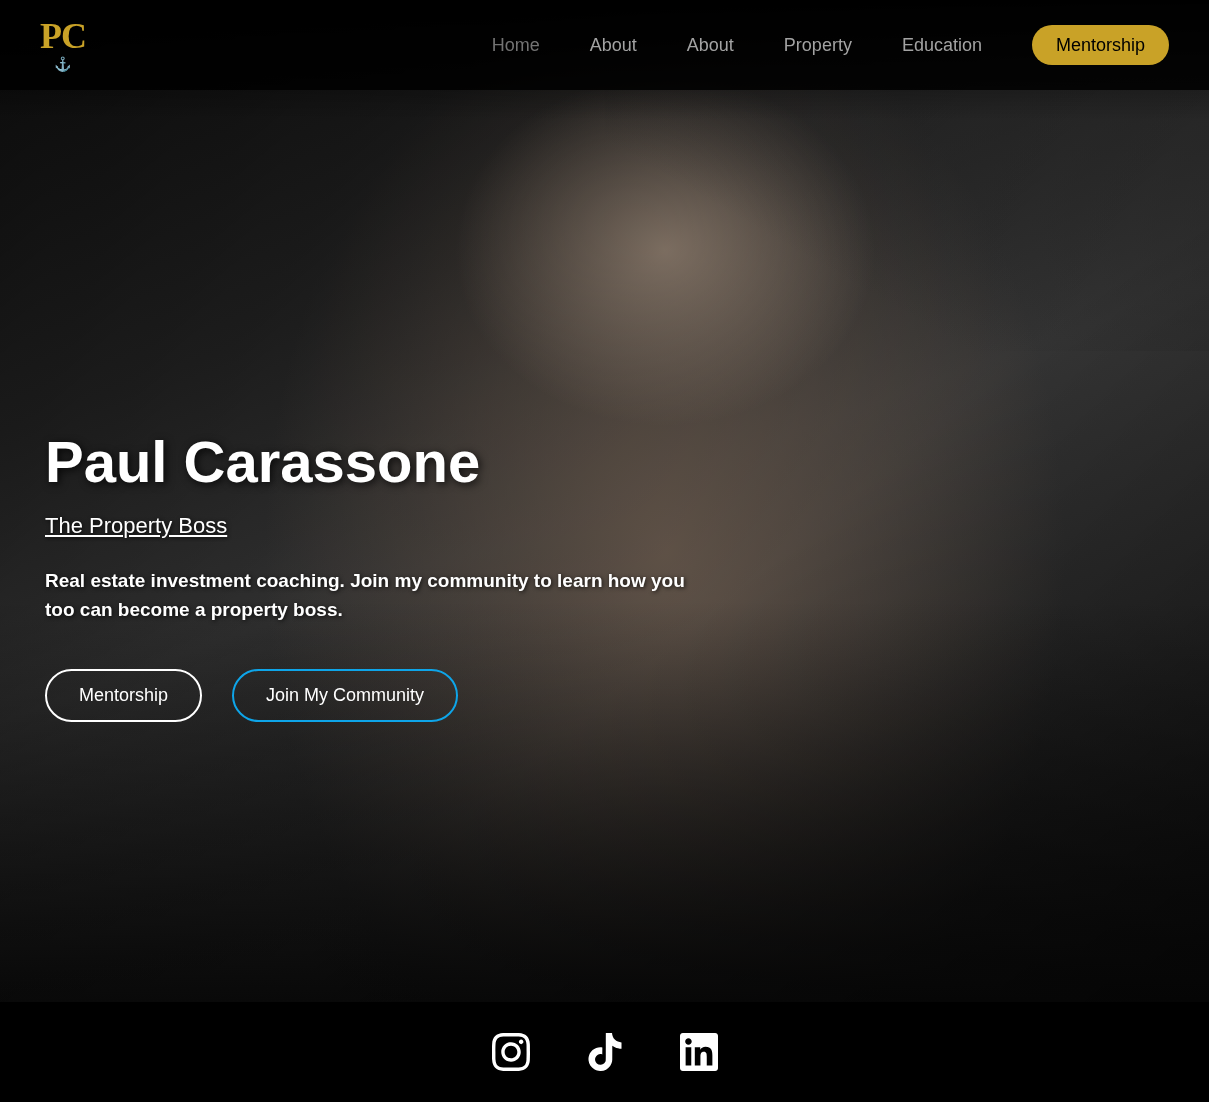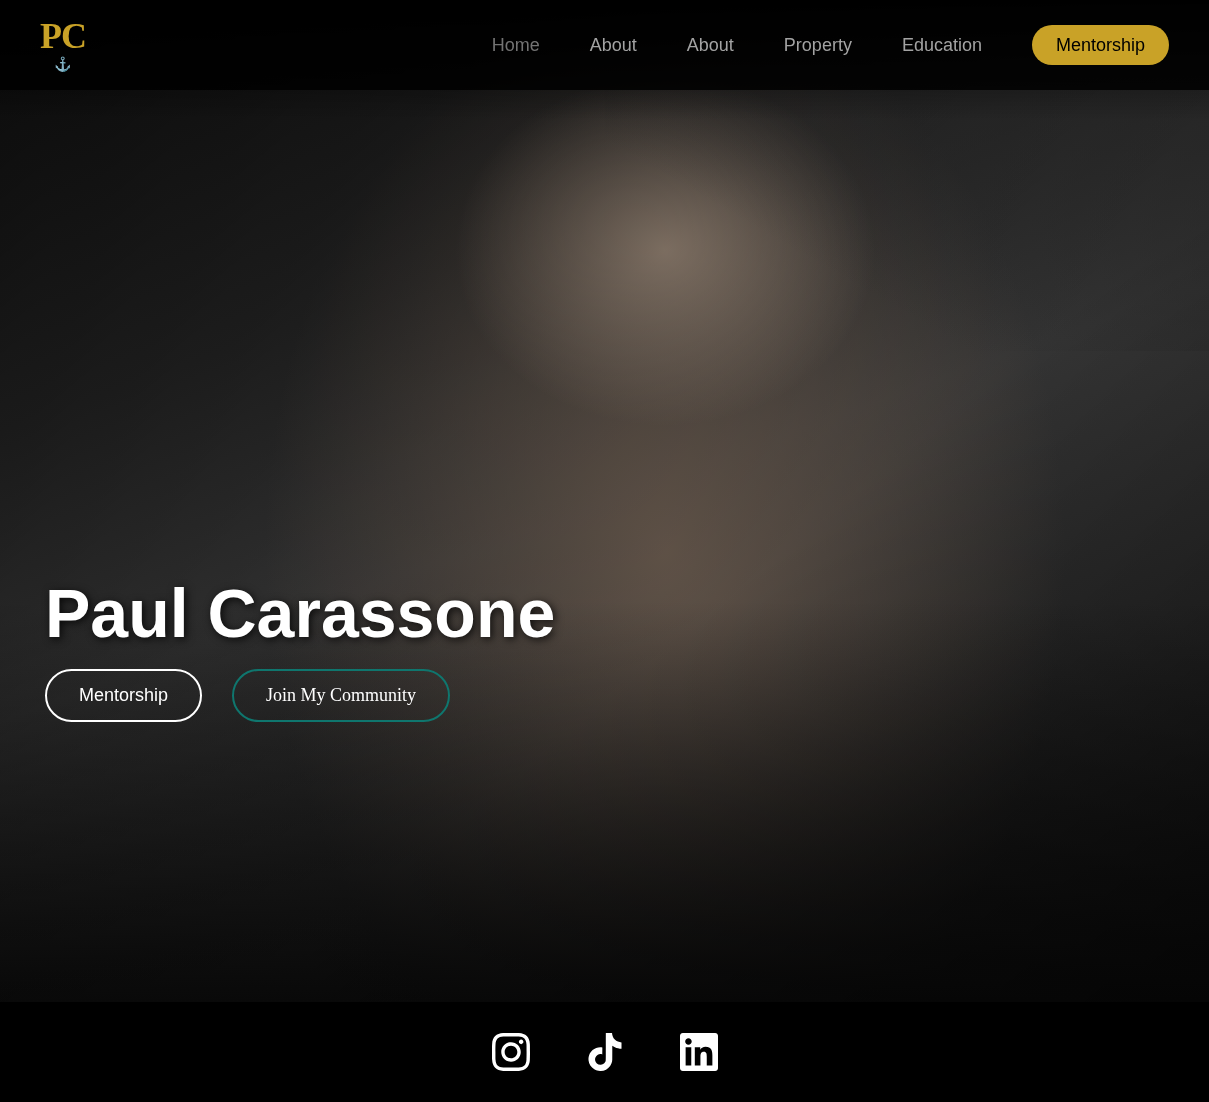--- a/index.html
+++ b/index.html
@@ -145,21 +145,21 @@
 
     .hero-content {
       position: absolute;
       bottom: 280px;
       left: 45px;
       z-index: 10;
       max-width: 720px;
     }
 
     .hero-name {
-      font-size: 68px;
+      font-size: 58px;
       font-weight: 800;
       color: #fff;
       line-height: 1.05;
       margin-bottom: 20px;
       text-shadow: 2px 2px 8px rgba(0,0,0,0.8);
     }
 
     .hero-subtitle {
       font-size: 22px;
       font-weight: 400;
@@ -194,29 +194,28 @@
       font-size: 18px;
       cursor: pointer;
       font-weight: 500;
       text-decoration: none;
       display: inline-block;
     }
 
     .btn-community {
       background: transparent;
       color: #fff;
-      border: 2px solid #0f766e;
+      border: 2px solid #0ea5e9;
       padding: 14px 32px;
       border-radius: 30px;
       font-size: 18px;
       cursor: pointer;
       font-weight: 500;
       text-decoration: none;
       display: inline-block;
-      font-family: Liberation Serif, serif;
     }
 
     
     .footer-social {
       background: #000;
       height: 100px;
       display: flex;
       align-items: center;
       justify-content: center;
       gap: 50px;
@@ -280,20 +279,22 @@
   </ul>
 </nav>
 
 <div class="hero">
   <div class="hero-image-sim"></div>
   <div class="hero-bg"></div>
   <div class="hero-top-overlay"></div>
 
   <div class="hero-content">
     <h1 class="hero-name">Paul Carassone</h1>
+    <p class="hero-subtitle">The Property Boss</p>
+    <p class="hero-description">Real estate investment coaching. Join my community to learn how you too can become a property boss.</p>
     <div class="hero-buttons">
       <a href="#" class="btn-mentorship">Mentorship</a>
       <a href="#" class="btn-community">Join My Community</a>
     </div>
   </div>
 </div>
 
 <div class="footer-social">
 
   <div class="social-icon">

